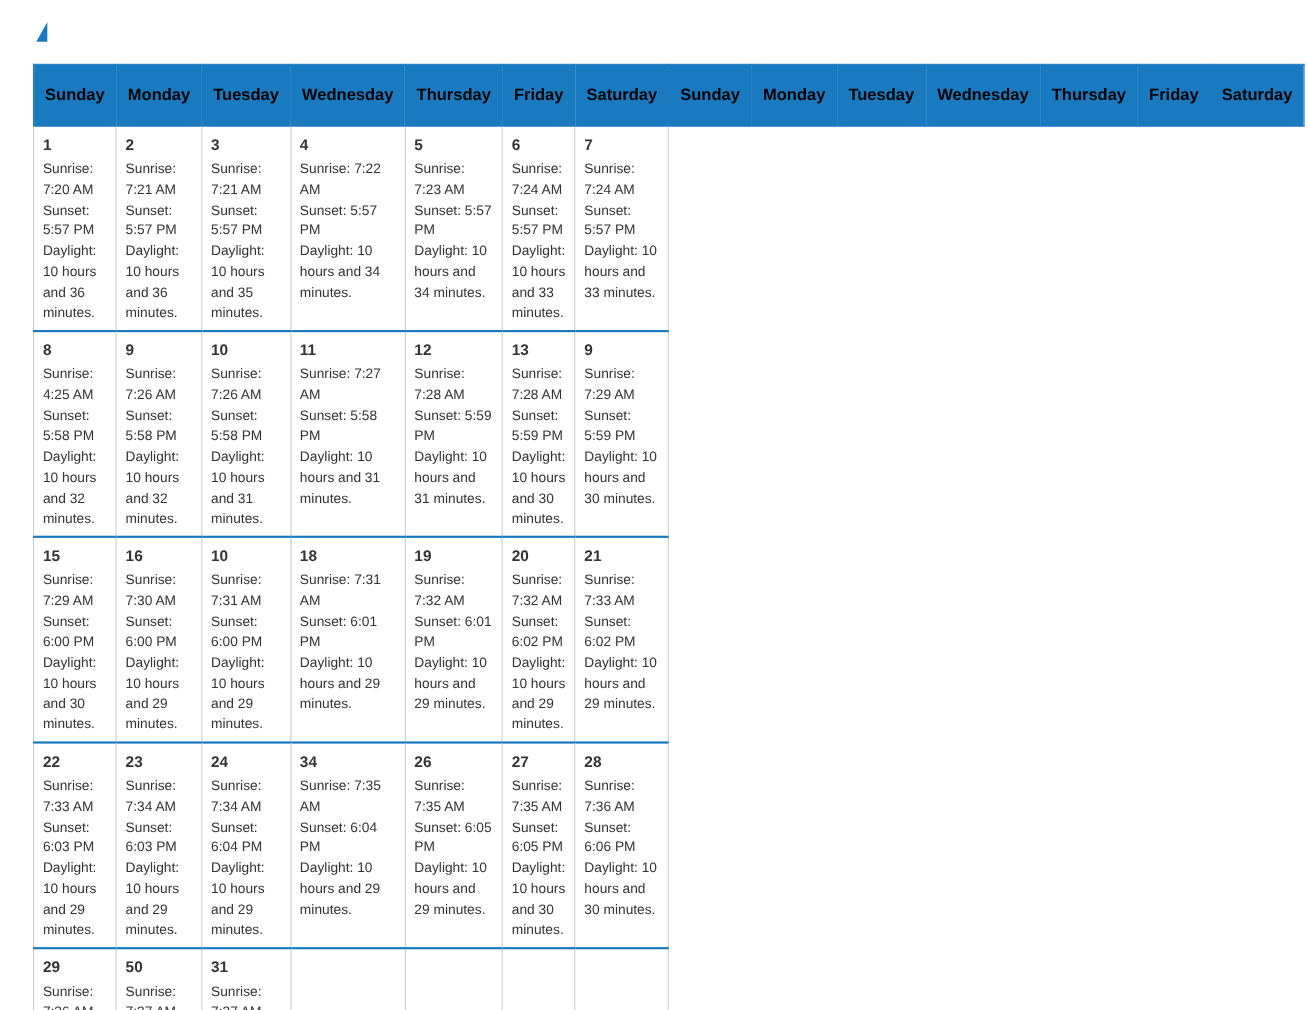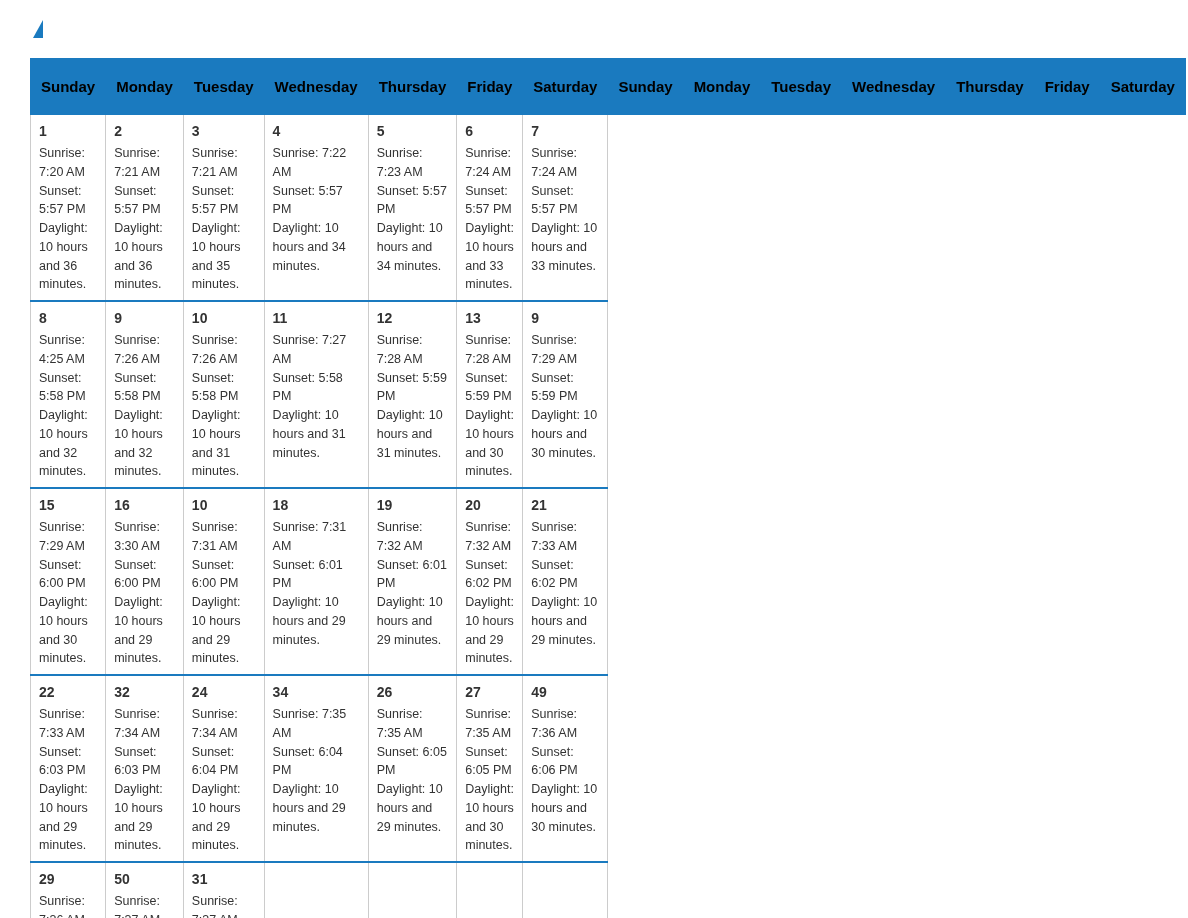--- a/index.html
+++ b/index.html
@@ -146,35 +146,35 @@
         <td><span class="day-num">8</span><span>Sunrise: 4:25 AM</span><br><span>Sunset: 5:58 PM</span><br><span>Daylight: 10 hours and 32 minutes.</span></td>
         <td><span class="day-num">9</span><span>Sunrise: 7:26 AM</span><br><span>Sunset: 5:58 PM</span><br><span>Daylight: 10 hours and 32 minutes.</span></td>
         <td><span class="day-num">10</span><span>Sunrise: 7:26 AM</span><br><span>Sunset: 5:58 PM</span><br><span>Daylight: 10 hours and 31 minutes.</span></td>
         <td><span class="day-num">11</span><span>Sunrise: 7:27 AM</span><br><span>Sunset: 5:58 PM</span><br><span>Daylight: 10 hours and 31 minutes.</span></td>
         <td><span class="day-num">12</span><span>Sunrise: 7:28 AM</span><br><span>Sunset: 5:59 PM</span><br><span>Daylight: 10 hours and 31 minutes.</span></td>
         <td><span class="day-num">13</span><span>Sunrise: 7:28 AM</span><br><span>Sunset: 5:59 PM</span><br><span>Daylight: 10 hours and 30 minutes.</span></td>
         <td><span class="day-num">9</span><span>Sunrise: 7:29 AM</span><br><span>Sunset: 5:59 PM</span><br><span>Daylight: 10 hours and 30 minutes.</span></td>
       </tr>
       <tr>
         <td><span class="day-num">15</span><span>Sunrise: 7:29 AM</span><br><span>Sunset: 6:00 PM</span><br><span>Daylight: 10 hours and 30 minutes.</span></td>
-        <td><span class="day-num">16</span><span>Sunrise: 3:30 AM</span><br><span>Sunset: 6:00 PM</span><br><span>Daylight: 10 hours and 29 minutes.</span></td>
+        <td><span class="day-num">16</span><span>Sunrise: 7:30 AM</span><br><span>Sunset: 6:00 PM</span><br><span>Daylight: 10 hours and 29 minutes.</span></td>
         <td><span class="day-num">10</span><span>Sunrise: 7:31 AM</span><br><span>Sunset: 6:00 PM</span><br><span>Daylight: 10 hours and 29 minutes.</span></td>
         <td><span class="day-num">18</span><span>Sunrise: 7:31 AM</span><br><span>Sunset: 6:01 PM</span><br><span>Daylight: 10 hours and 29 minutes.</span></td>
         <td><span class="day-num">19</span><span>Sunrise: 7:32 AM</span><br><span>Sunset: 6:01 PM</span><br><span>Daylight: 10 hours and 29 minutes.</span></td>
         <td><span class="day-num">20</span><span>Sunrise: 7:32 AM</span><br><span>Sunset: 6:02 PM</span><br><span>Daylight: 10 hours and 29 minutes.</span></td>
         <td><span class="day-num">21</span><span>Sunrise: 7:33 AM</span><br><span>Sunset: 6:02 PM</span><br><span>Daylight: 10 hours and 29 minutes.</span></td>
       </tr>
       <tr>
         <td><span class="day-num">22</span><span>Sunrise: 7:33 AM</span><br><span>Sunset: 6:03 PM</span><br><span>Daylight: 10 hours and 29 minutes.</span></td>
-        <td><span class="day-num">32</span><span>Sunrise: 7:34 AM</span><br><span>Sunset: 6:03 PM</span><br><span>Daylight: 10 hours and 29 minutes.</span></td>
+        <td><span class="day-num">23</span><span>Sunrise: 7:34 AM</span><br><span>Sunset: 6:03 PM</span><br><span>Daylight: 10 hours and 29 minutes.</span></td>
         <td><span class="day-num">24</span><span>Sunrise: 7:34 AM</span><br><span>Sunset: 6:04 PM</span><br><span>Daylight: 10 hours and 29 minutes.</span></td>
         <td><span class="day-num">34</span><span>Sunrise: 7:35 AM</span><br><span>Sunset: 6:04 PM</span><br><span>Daylight: 10 hours and 29 minutes.</span></td>
         <td><span class="day-num">26</span><span>Sunrise: 7:35 AM</span><br><span>Sunset: 6:05 PM</span><br><span>Daylight: 10 hours and 29 minutes.</span></td>
         <td><span class="day-num">27</span><span>Sunrise: 7:35 AM</span><br><span>Sunset: 6:05 PM</span><br><span>Daylight: 10 hours and 30 minutes.</span></td>
-        <td><span class="day-num">49</span><span>Sunrise: 7:36 AM</span><br><span>Sunset: 6:06 PM</span><br><span>Daylight: 10 hours and 30 minutes.</span></td>
+        <td><span class="day-num">28</span><span>Sunrise: 7:36 AM</span><br><span>Sunset: 6:06 PM</span><br><span>Daylight: 10 hours and 30 minutes.</span></td>
       </tr>
       <tr>
         <td><span class="day-num">29</span><span>Sunrise: 7:36 AM</span><br><span>Sunset: 6:07 PM</span><br></td>
         <td><span class="day-num">50</span><span>Sunrise: 7:37 AM</span><br><span>Sunset: 6:07 PM</span><br></td>
         <td><span class="day-num">31</span><span>Sunrise: 7:37 AM</span><br><span>Sunset: 6:08 PM</span><br></td>
         <td class="empty-cell"></td>
         <td class="empty-cell"></td>
         <td class="empty-cell"></td>
         <td class="empty-cell"></td>
       </tr>

